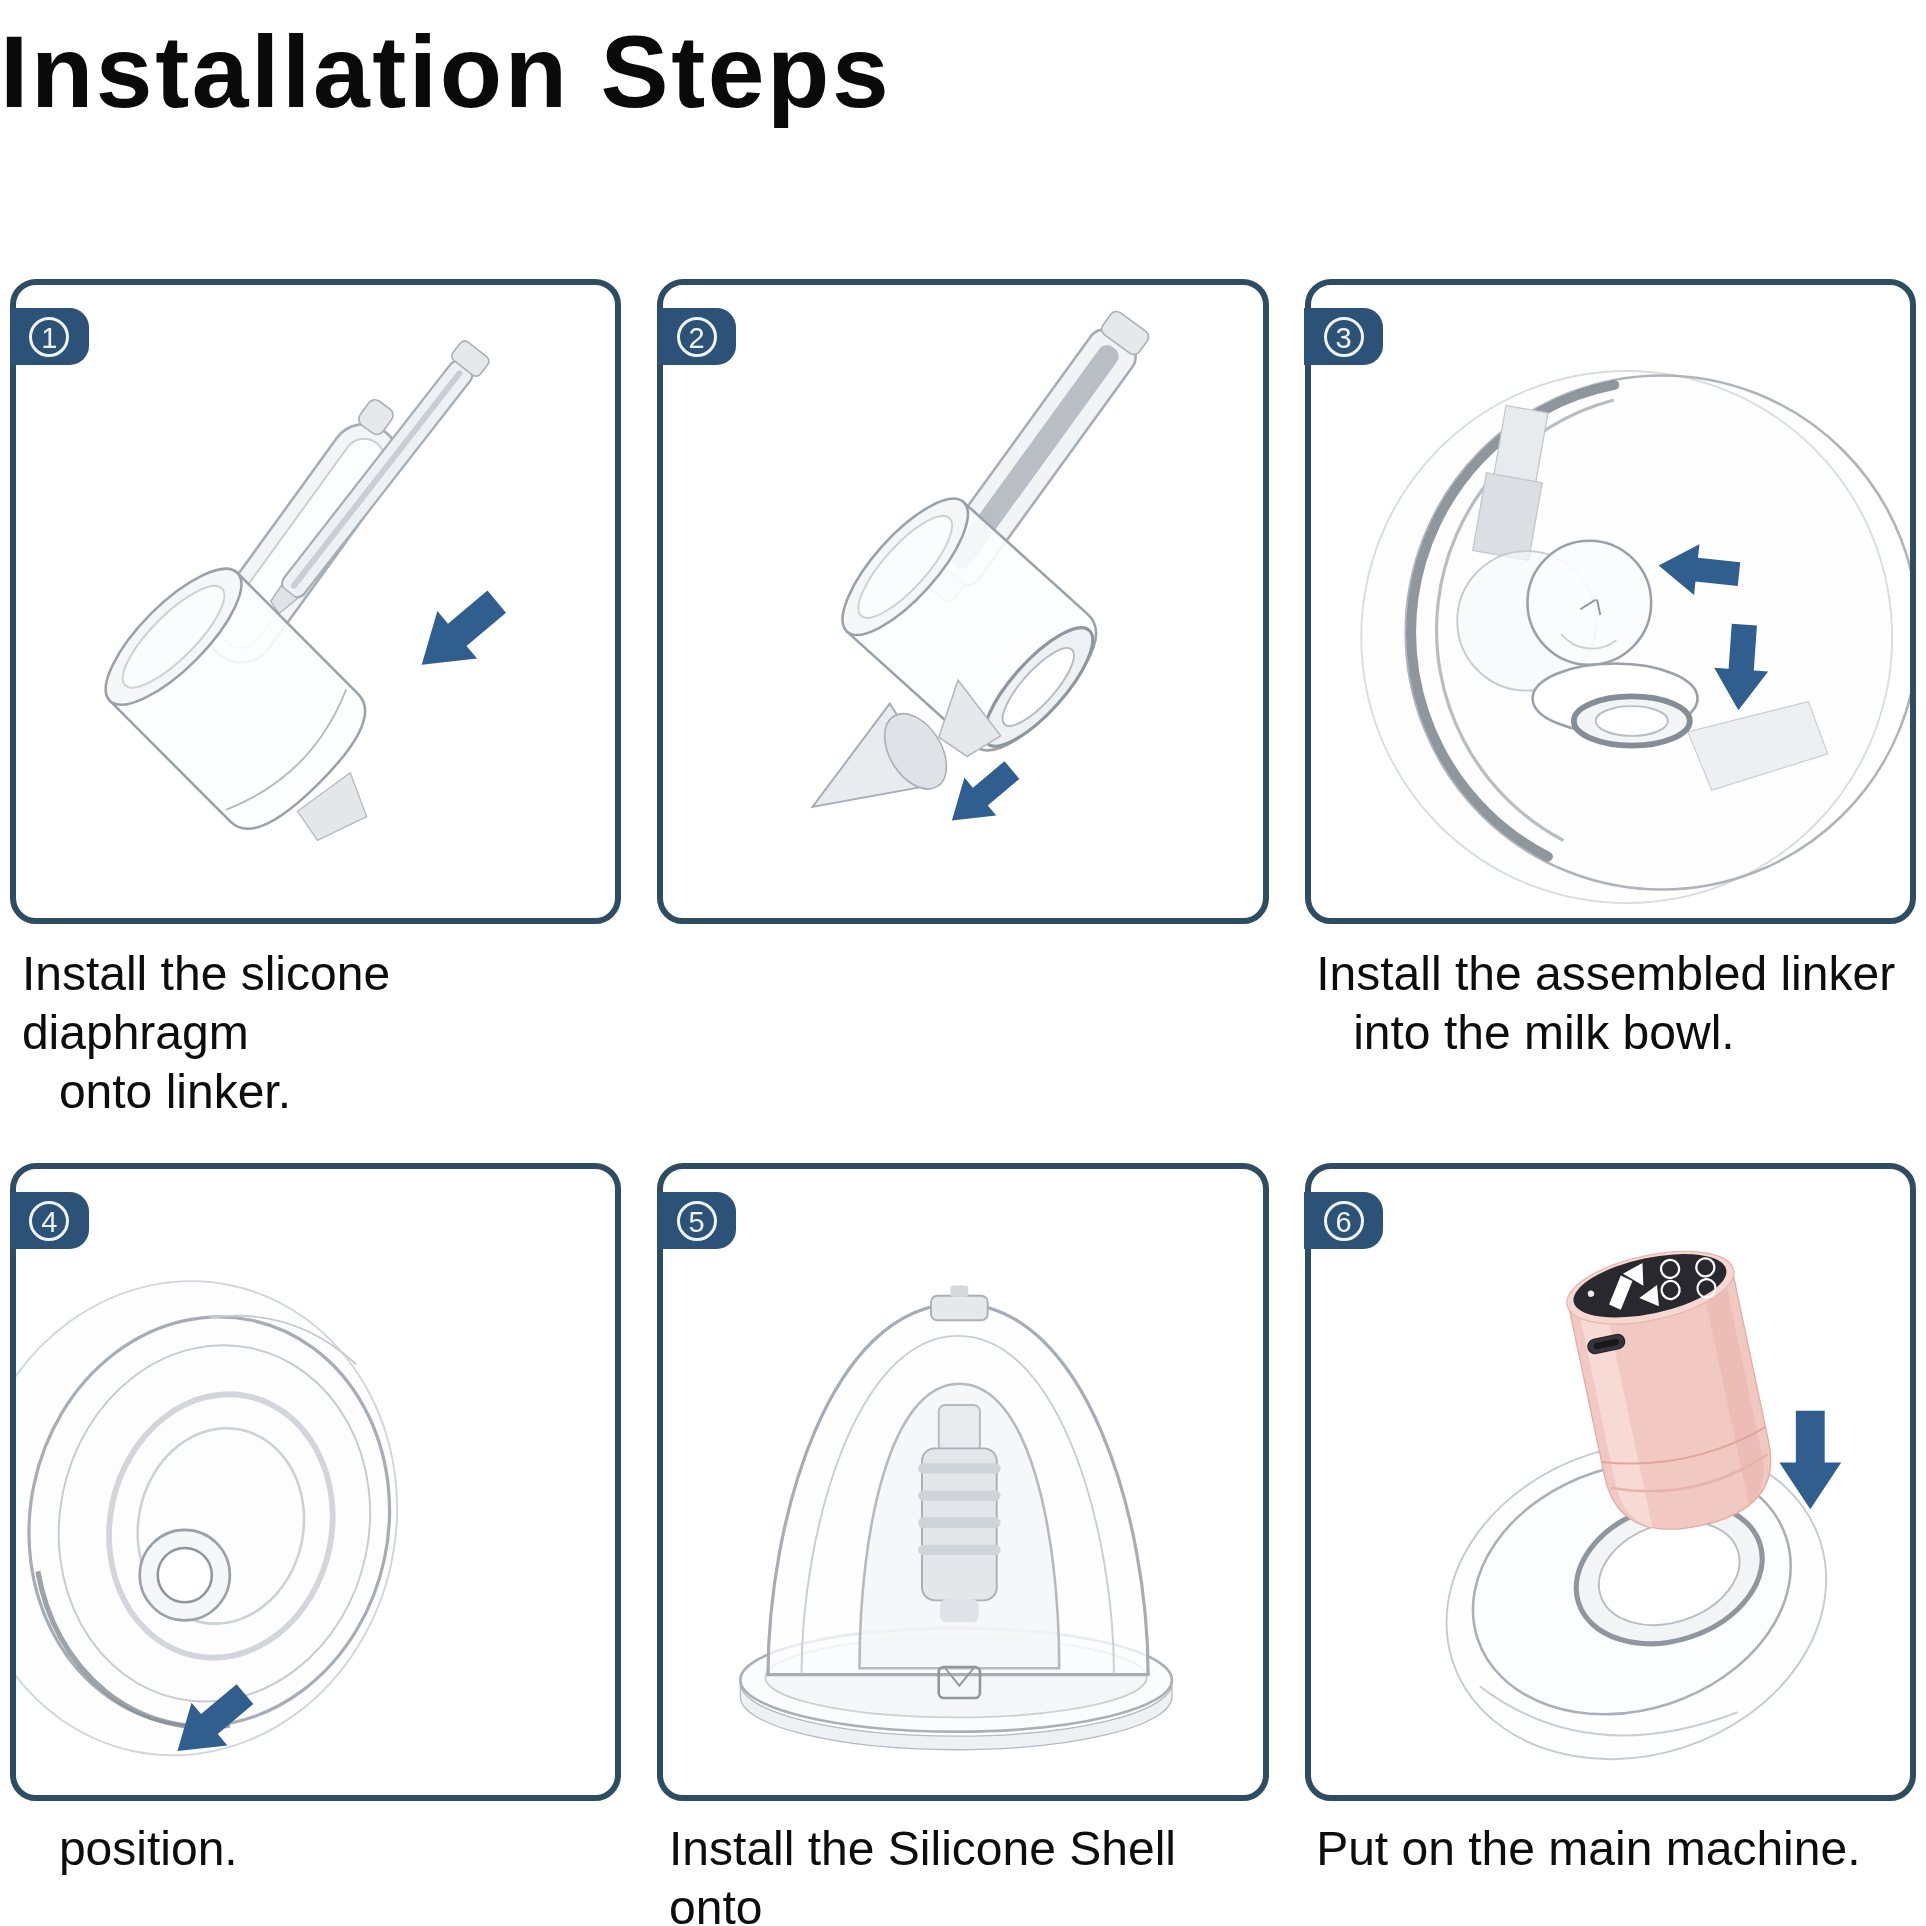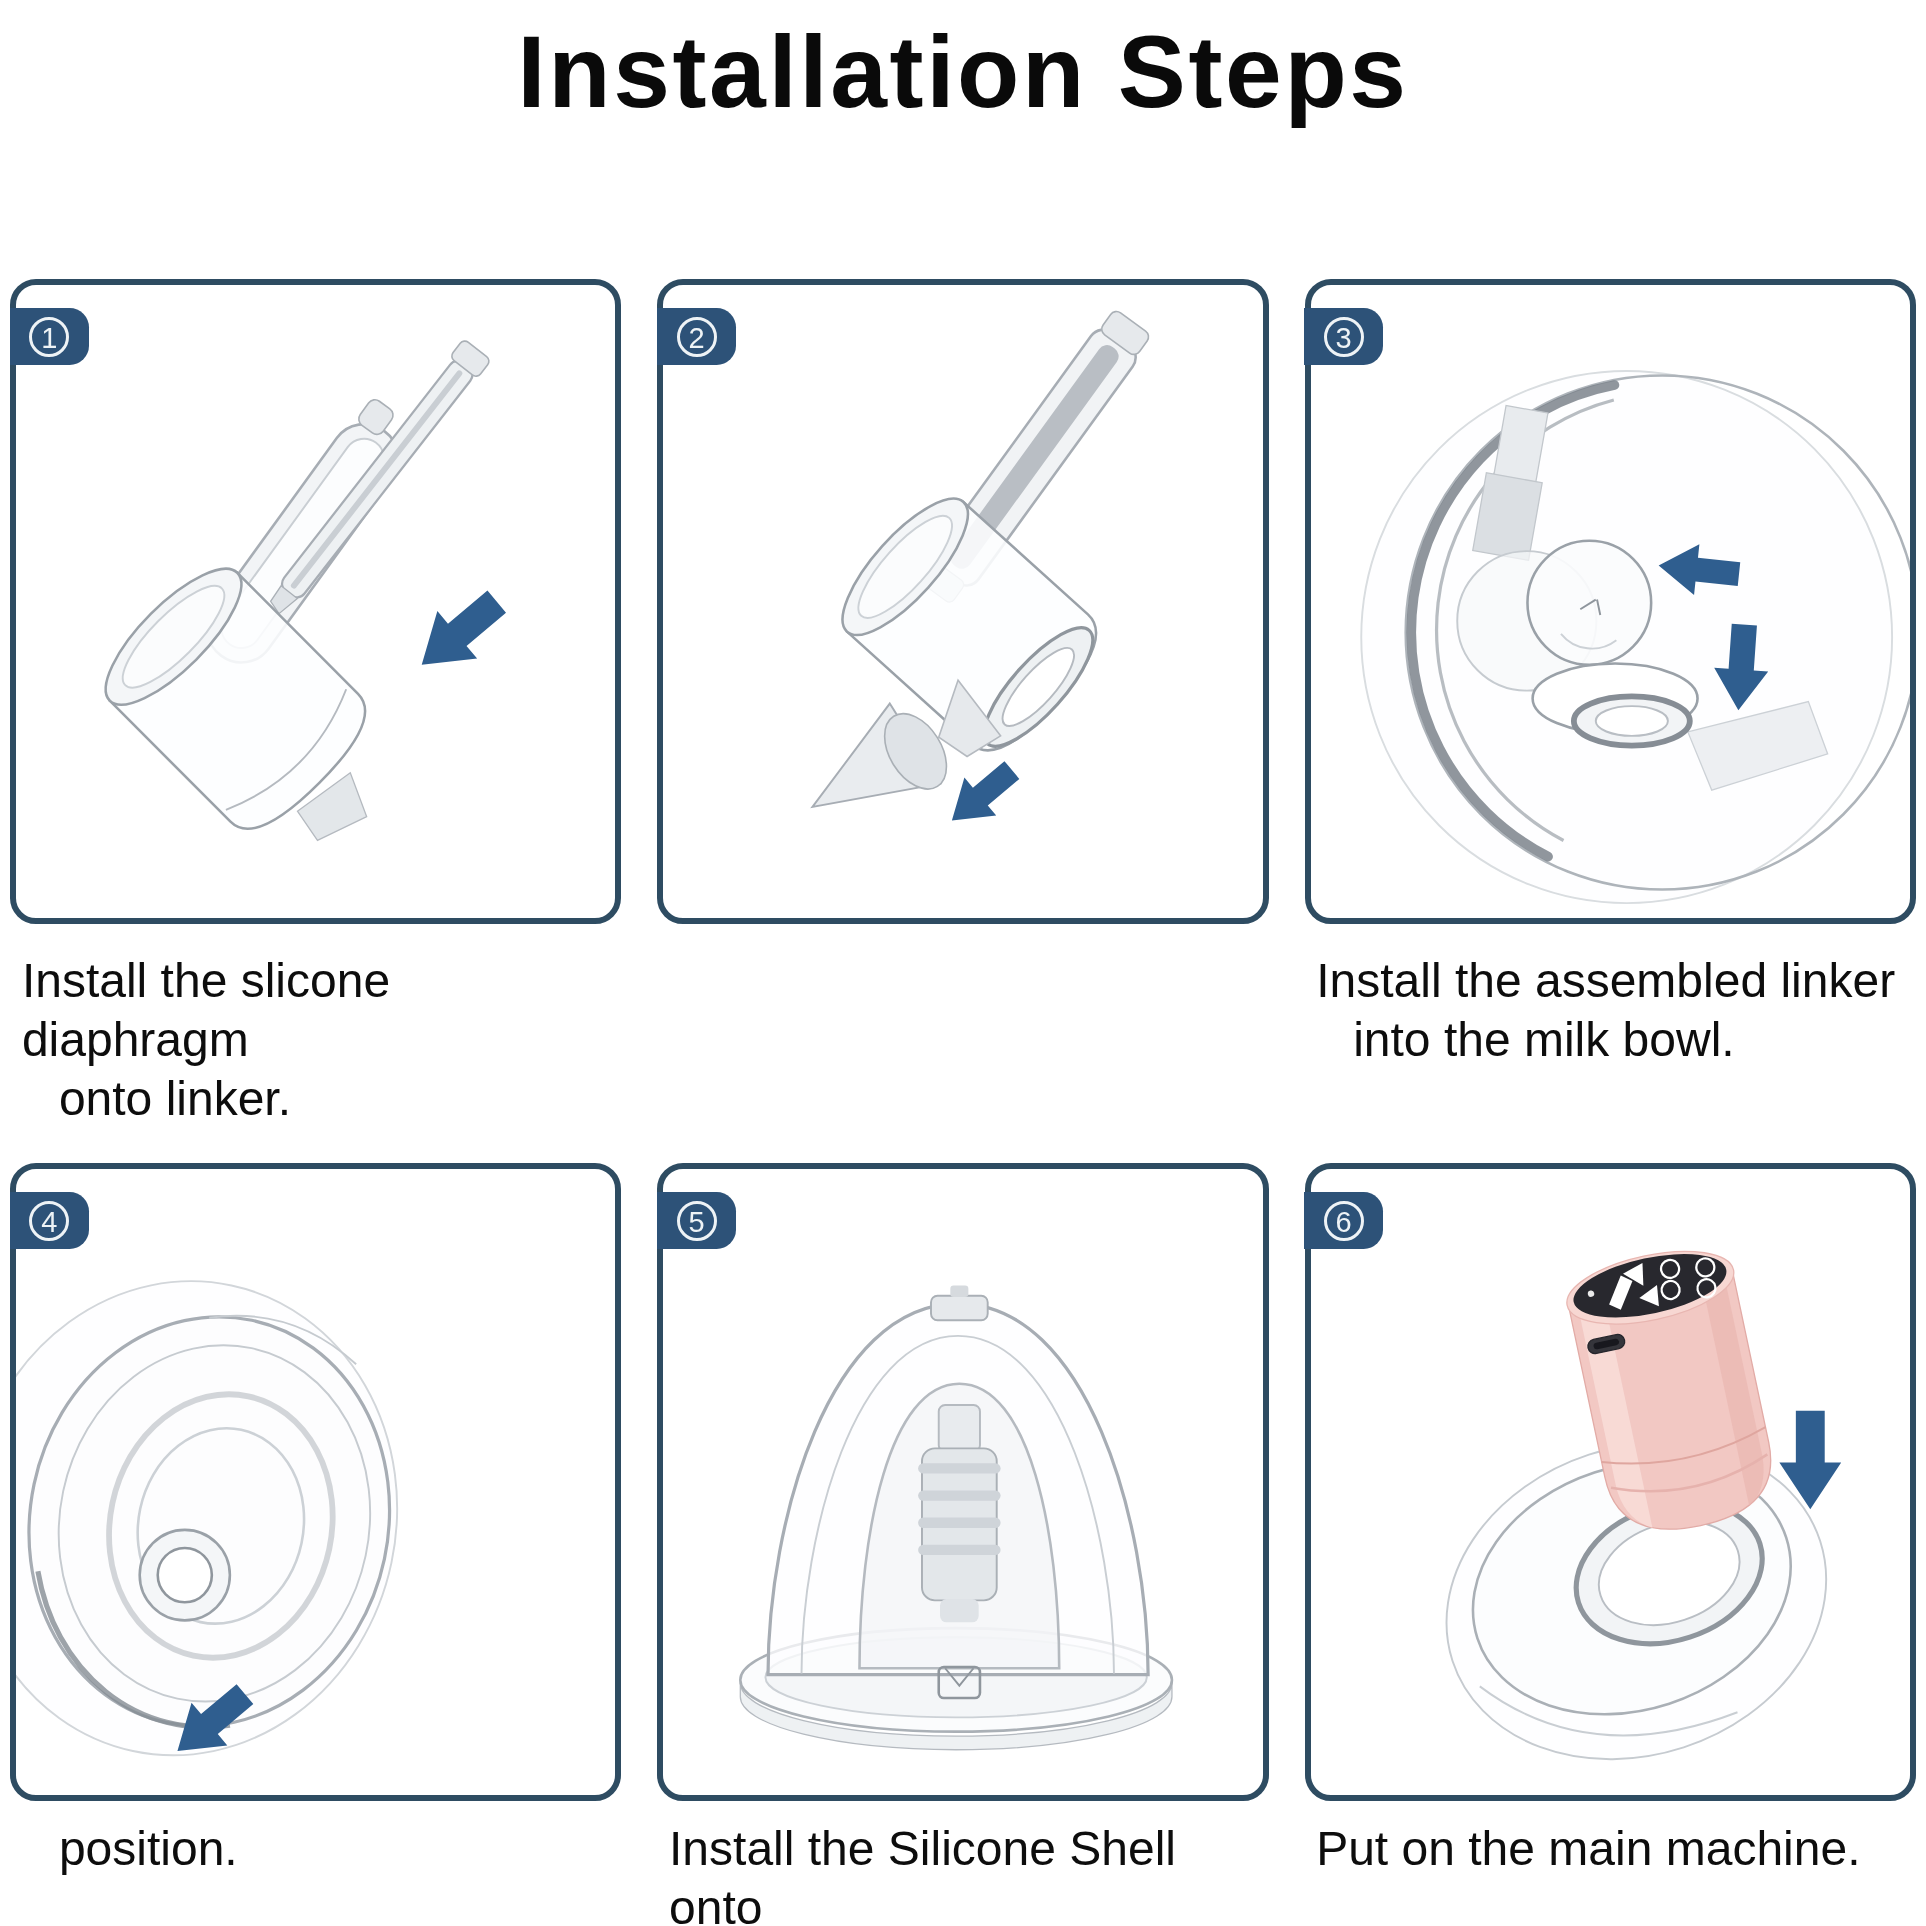--- a/index.html
+++ b/index.html
@@ -9,21 +9,21 @@
     --title_text:#0a0a0a;
     --caption_text:#0d0d0d;
     --machine_pink:#f2c8c3;
     --machine_screen:#28282e;
   }
   *{margin:0;padding:0;box-sizing:border-box;}
   html,body{width:1926px;height:1926px;background:#ffffff;overflow:hidden;
     font-family:"Liberation Sans", sans-serif;}
   .title{
     position:absolute;top:14px;left:0;width:100%;
-    text-align:center;font-size:102px;font-weight:700;letter-spacing:2.6px;
+    font-size:102px;font-weight:700;letter-spacing:2.6px;
     color:var(--title_text);white-space:nowrap;
   }
   .row{
     position:absolute;left:10.3px;right:10.3px;
     display:grid;grid-template-columns:repeat(3,1fr);column-gap:36px;
   }
   #row1{top:279px;}
   #row2{top:1163px;}
   .panel{
     position:relative;background:#ffffff;
@@ -39,21 +39,21 @@
     display:flex;align-items:center;justify-content:center;
     z-index:2;
   }
   .badge-num{
     width:40px;height:40px;border:3.2px solid #eef3f6;border-radius:50%;
     color:#eef3f6;font-size:29px;line-height:37px;text-align:center;
     font-weight:400;
   }
   .illu{position:absolute;left:0;top:0;width:100%;height:100%;}
   .caption{
-    margin-top:27px;padding-left:11.6px;
+    margin-top:20px;padding-left:11.6px;
     font-size:48px;line-height:59px;font-weight:400;
     color:var(--caption_text);
   }
   #row2 .caption{margin-top:18px;}
   .caption .l2{padding-left:37px;min-height:59px;}
   svg{display:block;}
 </style>
 </head>
 <body>
 

